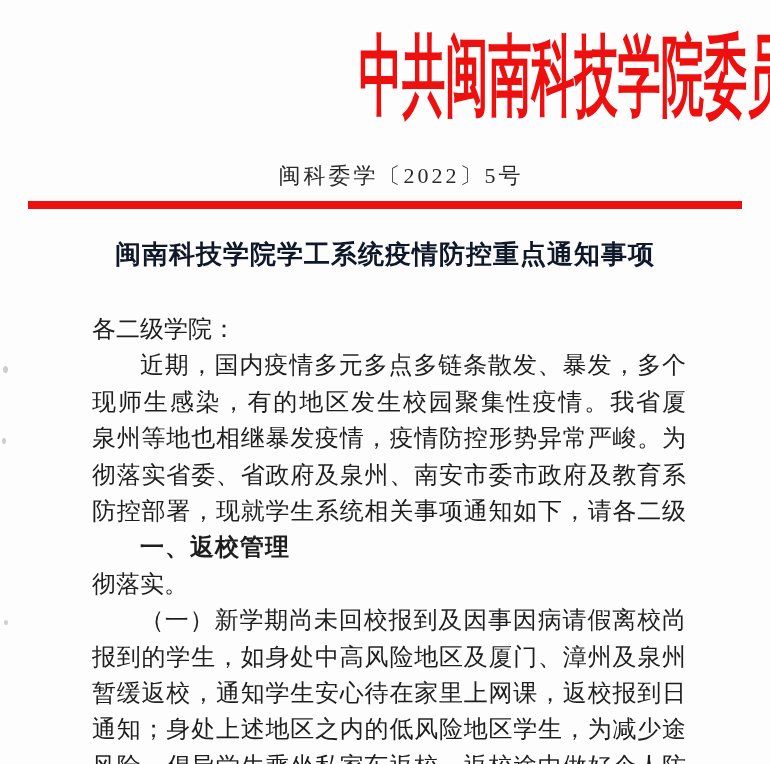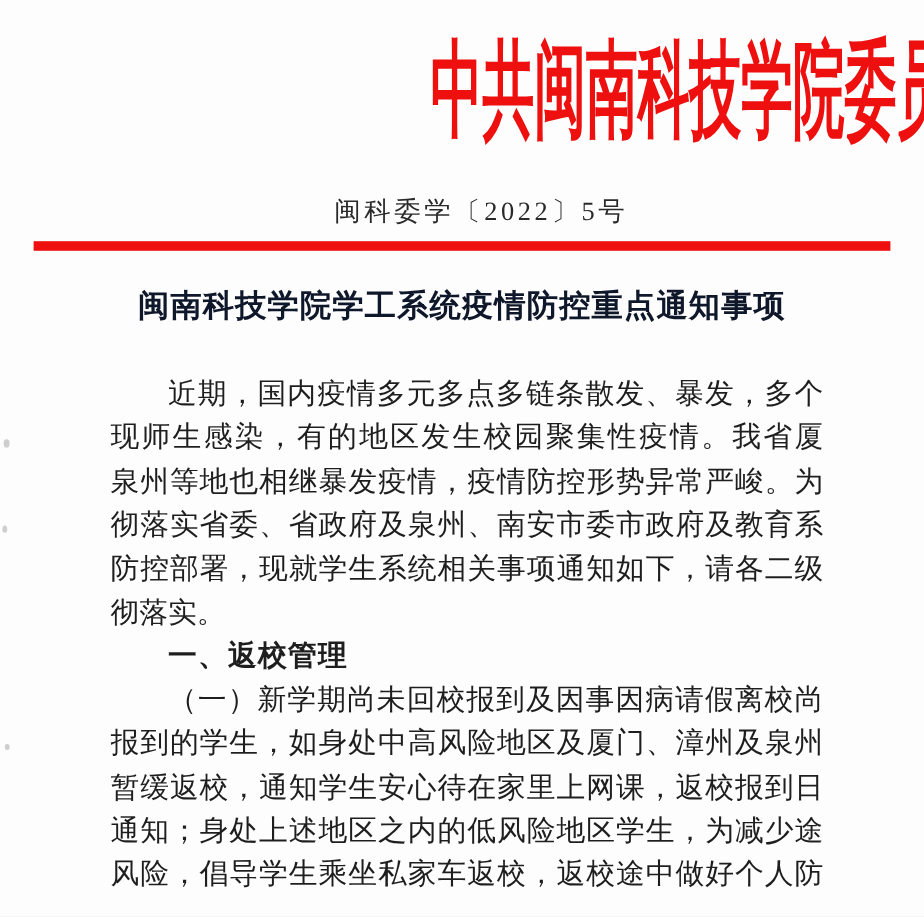--- a/index.html
+++ b/index.html
@@ -117,27 +117,28 @@
     <span class="stretch">中共闽南科技学院委员会学生工作部</span>
   </div>
 
   <div class="doc-number">闽科委学〔2022〕5号</div>
 
   <div class="red-rule"></div>
 
   <div class="doc-title">闽南科技学院学工系统疫情防控重点通知事项</div>
 
   <div class="body-block">
+    <div class="line">各二级学院：</div>
     <div class="line justify indent">近期，国内疫情多元多点多链条散发、暴发，多个省份出</div>
     <div class="line justify">现师生感染，有的地区发生校园聚集性疫情。我省厦门、漳州、</div>
     <div class="line justify">泉州等地也相继暴发疫情，疫情防控形势异常严峻。为深入贯</div>
     <div class="line justify">彻落实省委、省政府及泉州、南安市委市政府及教育系统疫情</div>
     <div class="line justify">防控部署，现就学生系统相关事项通知如下，请各二级学院贯</div>
+    <div class="line bold indent">一、返校管理</div>
     <div class="line">彻落实。</div>
-    <div class="line bold indent">一、返校管理</div>
     <div class="line justify indent">（一）新学期尚未回校报到及因事因病请假离校尚未回校</div>
     <div class="line justify">报到的学生，如身处中高风险地区及厦门、漳州及泉州市区的，</div>
     <div class="line justify">暂缓返校，通知学生安心待在家里上网课，返校报到日期另行</div>
     <div class="line justify">通知；身处上述地区之内的低风险地区学生，为减少途中感染</div>
     <div class="line justify">风险，倡导学生乘坐私家车返校，返校途中做好个人防护措</div>
   </div>
 
   <div class="speck s1"></div>
   <div class="speck s2"></div>
   <div class="speck s3"></div>

